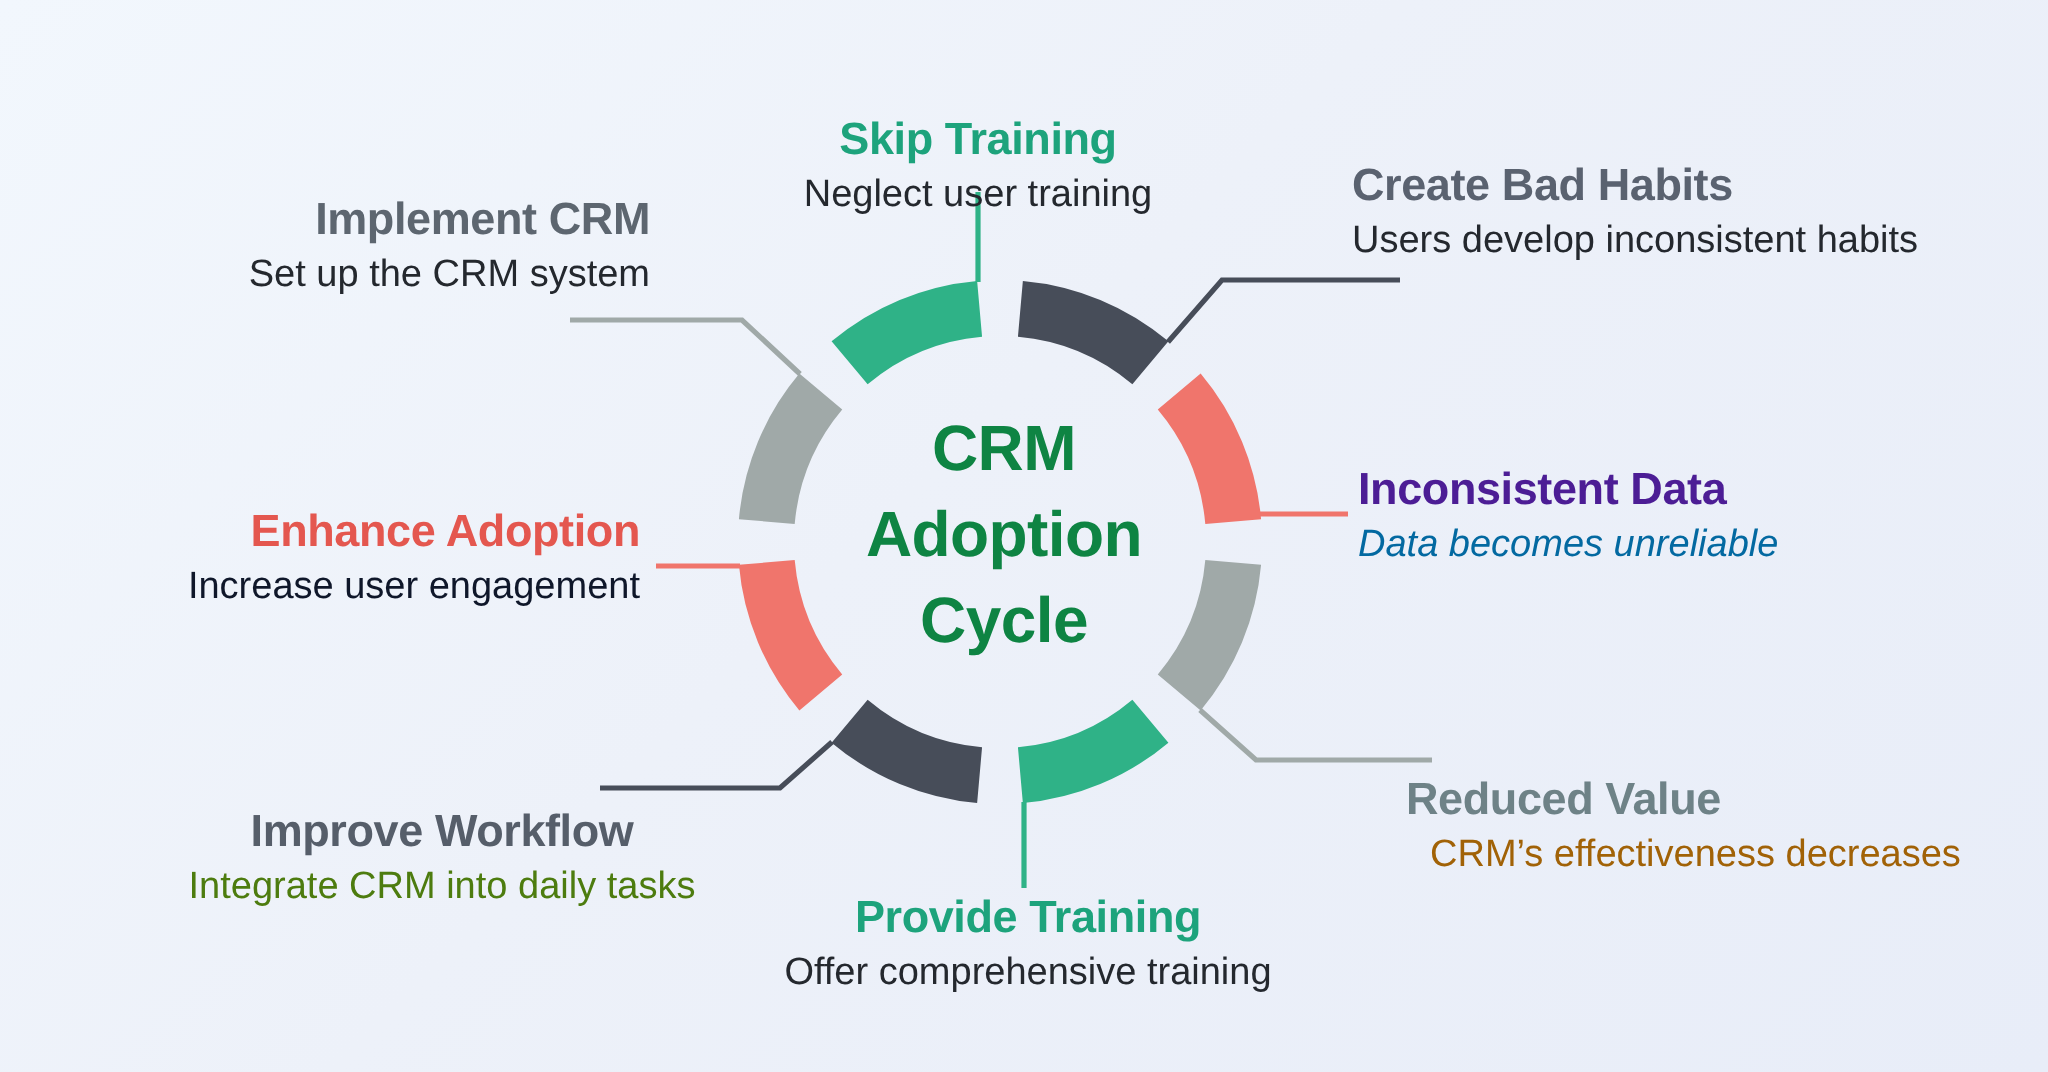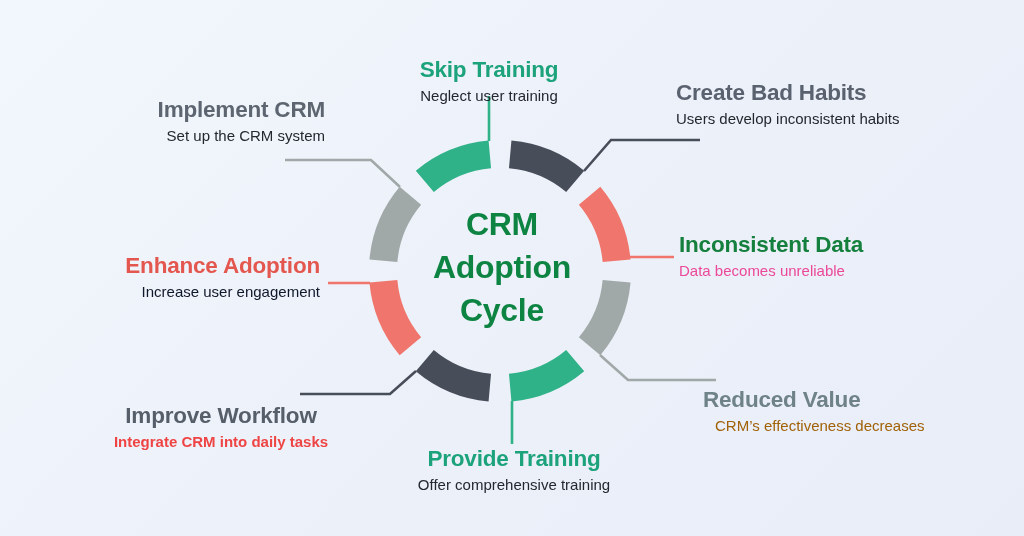--- a/index.html
+++ b/index.html
@@ -4,21 +4,21 @@
 <style>
   html,body{margin:0;padding:0;}
   body{
     width:1024px;height:536px;position:relative;overflow:hidden;
     background:linear-gradient(135deg,#f2f7fd 0%,#edf1f9 45%,#e8edf8 100%);
     font-family:"Liberation Sans",sans-serif;
   }
   #ring-svg{position:absolute;left:0;top:0;width:1024px;height:536px;}
   .label-block{position:absolute;line-height:1.15;}
   .label-block .heading{font-size:22.5px;font-weight:bold;letter-spacing:-0.2px;margin-bottom:4px;white-space:nowrap;}
-  .label-block .desc{font-size:15px;font-weight:normal;white-space:nowrap;}
+  .label-block .desc{font-size:19px;font-weight:normal;white-space:nowrap;}
   .align-center{text-align:center;}
   .align-left{text-align:left;}
   .align-right{text-align:right;}
   #center-title{
     position:absolute;left:352px;top:203px;width:300px;text-align:center;
     font-size:32px;line-height:43px;font-weight:bold;letter-spacing:-0.3px;
   }
   
   #blk-skip-training   {left:339px;top:20px; width:300px;margin-top:37px;}
   #blk-create-bad-habits{left:676px;top:80px; width:330px;}
@@ -61,37 +61,37 @@
   <div class="heading" style="color: rgb(29, 163, 124);">Skip Training</div>
   <div class="desc" style="color: rgb(36, 40, 46);">Neglect user training</div>
 </div>
 
 <div class="label-block align-left" id="blk-create-bad-habits">
   <div class="heading" style="color: rgb(90, 98, 112);">Create Bad Habits</div>
   <div class="desc" style="color: rgb(36, 40, 46);">Users develop inconsistent habits</div>
 </div>
 
 <div class="label-block align-left" id="blk-inconsistent-data">
-  <div class="heading" style="color: #15803d;">Inconsistent Data</div>
-  <div class="desc" style="color: #ec4899;">Data becomes unreliable</div>
+  <div class="heading" style="color: #4c1d95;">Inconsistent Data</div>
+  <div class="desc" style="color: #0369a1; font-style: italic;">Data becomes unreliable</div>
 </div>
 
 <div class="label-block align-left" id="blk-reduced-value">
   <div class="heading" style="color: rgb(110, 130, 135);">Reduced Value</div>
   <div class="desc" style="color: #a16207; margin-left: 12px;">CRM’s effectiveness decreases</div>
 </div>
 
 <div class="label-block align-center" id="blk-provide-training">
   <div class="heading" style="color: rgb(29, 163, 124);">Provide Training</div>
   <div class="desc" style="color: rgb(36, 40, 46); text-align: center;">Offer comprehensive training</div>
 </div>
 
 <div class="label-block align-center" id="blk-improve-workflow">
   <div class="heading" style="color: rgb(86, 94, 106);">Improve Workflow</div>
-  <div class="desc" style="color: #ef4444; font-weight: bold;">Integrate CRM into daily tasks</div>
+  <div class="desc" style="color: #4d7c0f;">Integrate CRM into daily tasks</div>
 </div>
 
 <div class="label-block align-right" id="blk-enhance-adoption">
   <div class="heading" style="color: rgb(228, 87, 79);">Enhance Adoption</div>
   <div class="desc" style="color: #0f172a;">Increase user engagement</div>
 </div>
 
 <div class="label-block align-right" id="blk-implement-crm">
   <div class="heading" style="color: rgb(93, 102, 112);">Implement CRM</div>
   <div class="desc" style="color: rgb(36, 40, 46);">Set up the CRM system</div>

